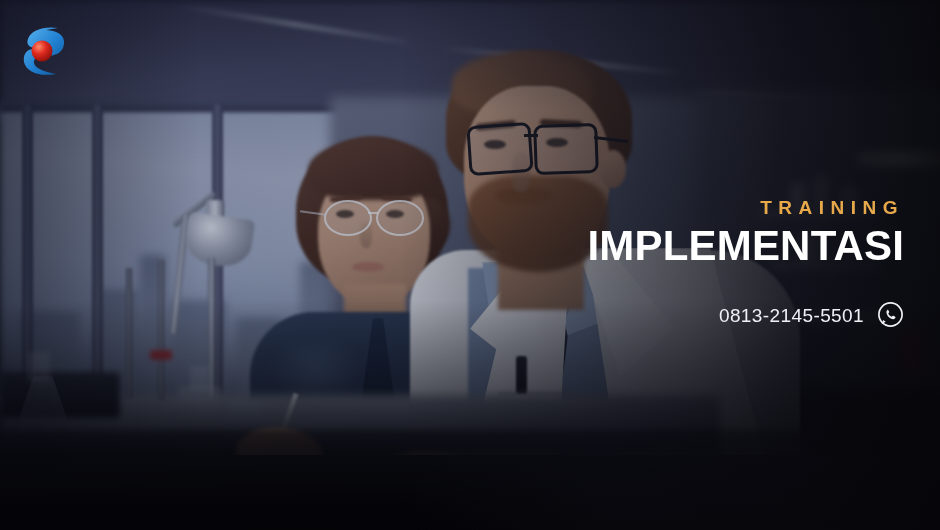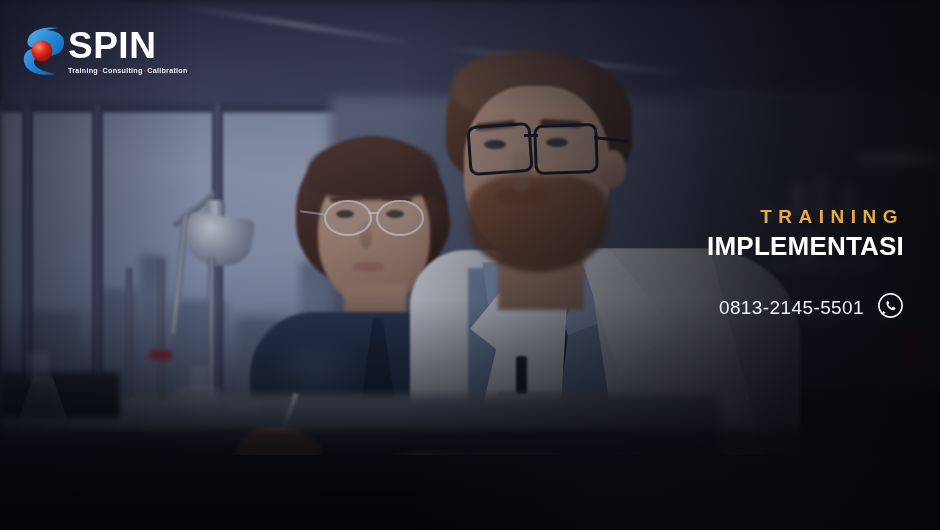--- a/index.html
+++ b/index.html
@@ -467,21 +467,21 @@
   .content{
     position:absolute;right:36px;top:0;height:100%;width:620px;z-index:30;
     display:flex;flex-direction:column;align-items:flex-end;justify-content:center;
     text-align:right;
   }
   .eyebrow{
     font-size:19px;font-weight:700;letter-spacing:6.5px;color:#e8a94b;
     margin:0 0 6px 0;line-height:1;
   }
   .headline{
-    font-size:26px;font-weight:800;color:#ffffff;letter-spacing:.2px;line-height:1.08;
+    font-size:42px;font-weight:800;color:#ffffff;letter-spacing:.2px;line-height:1.08;
     margin:0;white-space:nowrap;
   }
   .headline.l2{margin-top:2px;}
   .cta{
     margin-top:20px;
     background:#5540ee;color:#fff;border:none;border-radius:30px;
     padding:15px 56px;font-size:20px;font-weight:800;letter-spacing:1.6px;
     font-family:"Liberation Sans",sans-serif;cursor:pointer;
     box-shadow:0 6px 22px rgba(60,40,220,.38);
   }
@@ -625,26 +625,20 @@
           <radialGradient id="lgr" cx="35%" cy="30%" r="75%">
             <stop offset="0%" stop-color="#ff8a6a"></stop>
             <stop offset="45%" stop-color="#e02b20"></stop>
             <stop offset="100%" stop-color="#8e0f0a"></stop>
           </radialGradient>
         </defs>
         <path d="M36 4 C22 2 9 6 6 15 C3 23 12 25 20 25 L12 25 C4 25 1 31 2 38 C4 48 18 53 34 50 C24 48 13 45 12 39 C11 34 17 32 24 32 C33 32 41 29 42 20 C43 11 36 7 24 6 Z" fill="url(#lgb)"></path>
         <circle cx="20" cy="27" r="10.5" fill="url(#lgr)"></circle>
       </svg>
     </div>
-    <div class="logo-text">
-      <span class="logo-word">SPIN</span>
-      <span class="logo-tag">
-        <span>Training</span><span class="sep">·</span><span>Consulting</span><span class="sep">·</span><span>Calibration</span>
-      </span>
-    </div>
   </div>
 
   <div class="content">
     <div class="eyebrow">TRAINING</div>
     <div class="headline">IMPLEMENTASI</div>
 
 
     <div class="contact">
       <div class="contact-row">
         <span class="contact-txt">0813-2145-5501</span>

